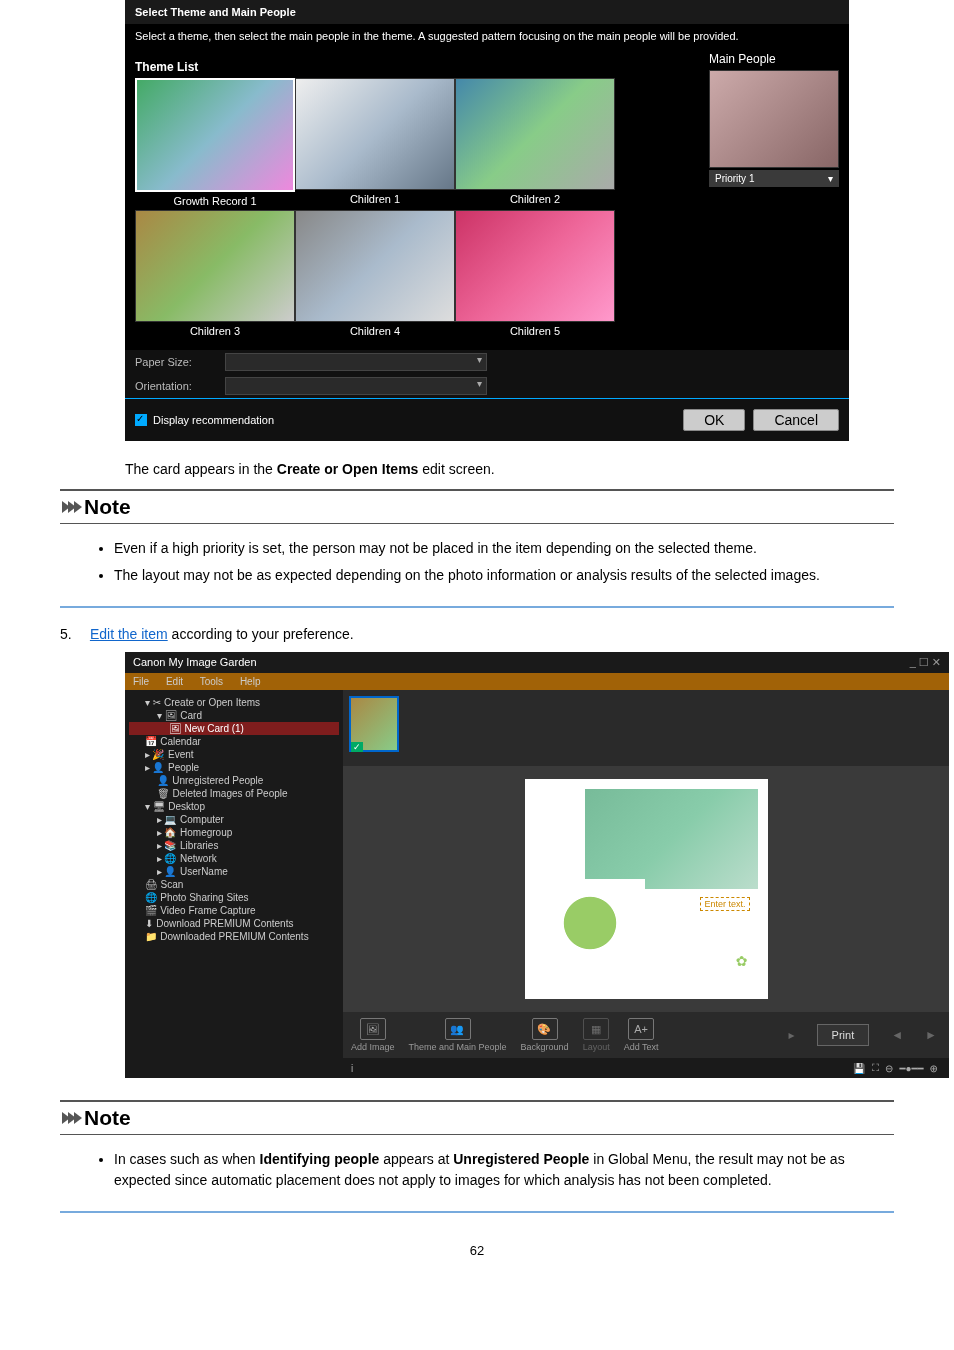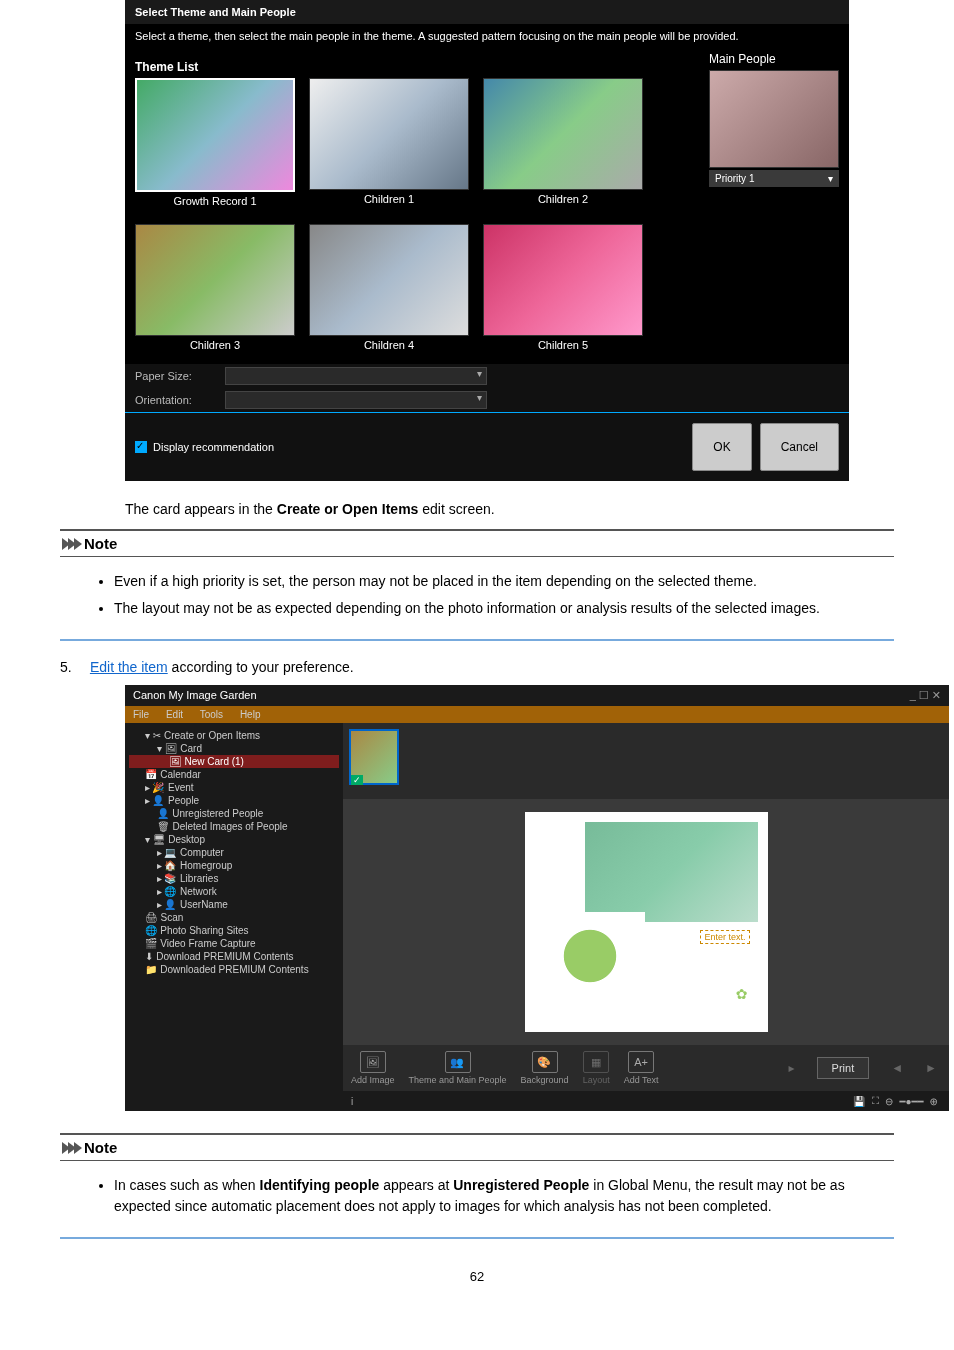--- a/index.html
+++ b/index.html
@@ -4,21 +4,21 @@
 <style>
 body{margin:0;background:#fff;font-family:Arial,Helvetica,sans-serif;font-size:14px;color:#000;width:954px}
 .page{padding:0 60px 20px 60px}
 .screenshot{background:#000;color:#fff;font-size:11px;margin:0 auto}
 .ss1{width:724px;margin-left:65px}
 .ss1 .title{background:#1a1a1a;padding:6px 10px;font-weight:bold}
 .ss1 .subtitle{padding:6px 10px;background:#000}
 .ss1 .body{display:flex;padding:4px 10px 10px 10px}
 .themes{flex:1}
 .themes h4{margin:8px 0 4px 0;font-weight:bold;font-size:12px}
-.theme-grid{display:flex;flex-wrap:wrap;gap:14px}
+.theme-grid{display:flex;flex-wrap:wrap;}
 .theme{width:160px;text-align:center}
 .thumb{height:110px;background:linear-gradient(135deg,#4a6,#8bc,#e8d);border:1px solid #333;position:relative}
 .thumb.sel{border:2px solid #fff}
 .thumb2{background:linear-gradient(135deg,#eee,#abc,#678)}
 .thumb3{background:linear-gradient(135deg,#48a,#8c8,#aaa)}
 .thumb4{background:linear-gradient(135deg,#a84,#8b6,#ccc)}
 .thumb5{background:linear-gradient(135deg,#888,#abc,#ddd)}
 .thumb6{background:linear-gradient(135deg,#c36,#e69,#f9c)}
 .theme-label{padding:3px 0;font-size:11px}
 .mainpeople{width:130px;margin-left:10px}
@@ -26,28 +26,28 @@
 .mp-photo{height:96px;background:linear-gradient(135deg,#caa,#a88,#866);border:1px solid #333}
 .mp-sel{background:#3a3a3a;padding:3px 6px;font-size:10px;margin-top:2px;display:flex;justify-content:space-between;align-items:center}
 .setrow{display:flex;align-items:center;padding:3px 10px;background:#111}
 .setrow label{width:90px;color:#bbb}
 .setrow .dd{flex:0 0 260px;background:#2a2a2a;height:16px;border:1px solid #444;position:relative}
 .setrow .dd::after{content:"▾";position:absolute;right:4px;top:0;color:#aaa;font-size:10px}
 .ss1 .footer{display:flex;padding:10px;border-top:1px solid #0af;background:#111;align-items:center}
 .chk{width:12px;height:12px;background:#0af;display:inline-block;margin-right:6px;position:relative}
 .chk::after{content:"✓";color:#000;font-size:10px;position:absolute;top:-1px;left:1px}
 .fspacer{flex:1}
-.btn{background:#ccc;border:1px solid #888;color:#000;padding:16px 20px;margin-left:8px;font-size:12px;border-radius:2px}
+.btn{background:#ccc;border:1px solid #888;color:#000;padding:2px 20px;margin-left:8px;font-size:14px;border-radius:2px}
 .text{margin:20px 0 12px 65px}
 b{font-weight:bold}
 .notebox{margin:0 0 18px 0;border-top:2px solid #555;border-bottom:2px solid #7ad}
 .note-hdr{display:flex;align-items:center;padding:4px 0;border-bottom:1px solid #555}
 .chevrons{display:flex;margin:0 4px 0 2px}
 .chevrons span{width:0;height:0;border-top:6px solid transparent;border-bottom:6px solid transparent;border-left:8px solid #555;margin-right:-2px}
-.note-title{font-weight:bold;font-size:15px}
+.note-title{font-weight:bold;font-size:21px}
 .note-body{padding:8px 10px 14px 40px}
 .note-body ul{margin:0;padding:0;list-style:disc}
 .note-body li{margin:6px 0 6px 14px;line-height:1.5}
 .step{margin:18px 0 10px 0}
 .step .num{display:inline-block;width:26px;vertical-align:top}
 .step a{color:#16c;text-decoration:underline}
 .ss2{width:824px;margin-left:65px;position:relative}
 .ss2 .top{background:#1a1a1a;padding:4px 8px;font-weight:normal;display:flex;justify-content:space-between}
 .winctl{color:#999;font-size:11px}
 .menu{background:#a16207;padding:3px 8px;color:#ccc;font-size:10px}

